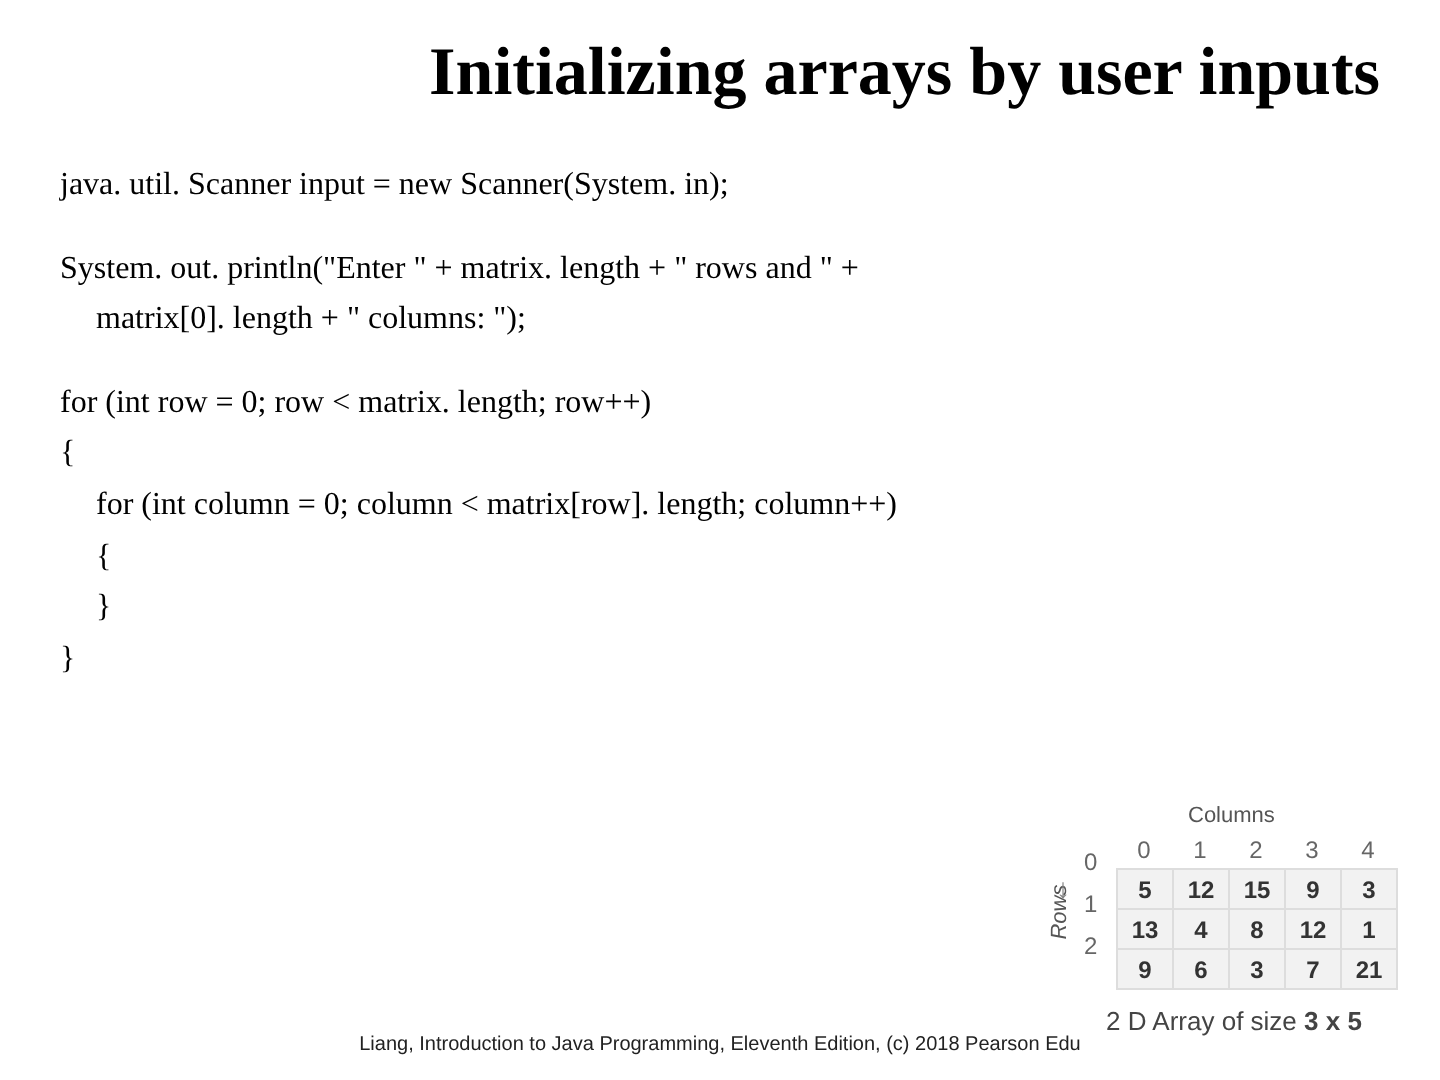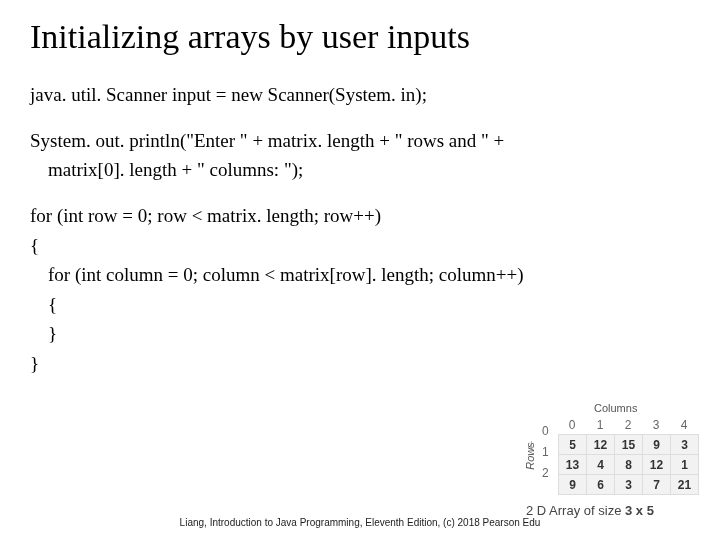--- a/index.html
+++ b/index.html
@@ -1,36 +1,36 @@
 <!DOCTYPE html>
 <html><head>
 <meta charset="utf-8">
 <style>
 *{margin:0;padding:0;box-sizing:border-box}
 body{width:720px;height:540px;font-family:"Times New Roman",serif;background:#fff;position:relative;overflow:hidden}
 .slide{padding:18px 30px 0 30px}
-.title{font-size:34px;text-align:left;font-weight:normal;margin-bottom:26px}
-.code{font-size:19px;line-height:1.35}
+.title{font-size:34px;text-align:right;font-weight:bold;margin-bottom:26px}
+.code{font-size:16px;line-height:1.35}
 .code p{margin-bottom:4px}
 .gap{height:16px}
 .ind1{padding-left:18px}
 .ind2{padding-left:54px}
 .footer{position:absolute;bottom:12px;left:0;width:100%;text-align:center;font-family:Arial,sans-serif;font-size:10px;color:#222}
 .diagram{position:absolute;right:12px;bottom:22px;width:182px;font-family:Arial,sans-serif}
 .col-axis{font-size:11px;color:#555;position:absolute;top:-2px;left:68px}
 .col-heads{display:flex;margin-left:32px}
 .col-heads span{width:28px;text-align:center;font-size:12px;color:#666}
 .row-axis{position:absolute;left:-10px;top:46px;transform:rotate(-90deg);font-size:11px;font-style:italic;color:#555}
 .arrow-down{position:absolute;left:2px;top:32px;font-size:14px;color:#888}
 .arrow-right{position:absolute;top:0px;left:40px;font-size:12px;color:#888}
 .tbl{border-collapse:collapse;margin-left:32px;margin-top:2px}
 .tbl td{width:28px;height:20px;text-align:center;font-size:12px;font-weight:bold;background:#f2f2f2;border:1px solid #ddd;color:#333}
 .row-heads{position:absolute;left:16px;top:16px}
 .row-heads div{height:21px;font-size:12px;color:#666;display:flex;align-items:center}
-.cap{font-family:Arial,sans-serif;font-size:13px;color:#444;margin-top:8px;text-align:left}
+.cap{font-family:Arial,sans-serif;font-size:13px;color:#444;margin-top:8px;text-align:center}
 .cap b{font-weight:bold}
 .diagram-body{position:relative;padding-top:14px}
 </style>
 </head>
 <body>
 
 <div class="slide">
   <h1 class="title">Initializing arrays by user inputs</h1>
   <div class="code">
     <p>java. util. Scanner input = new Scanner(System. in);</p>

